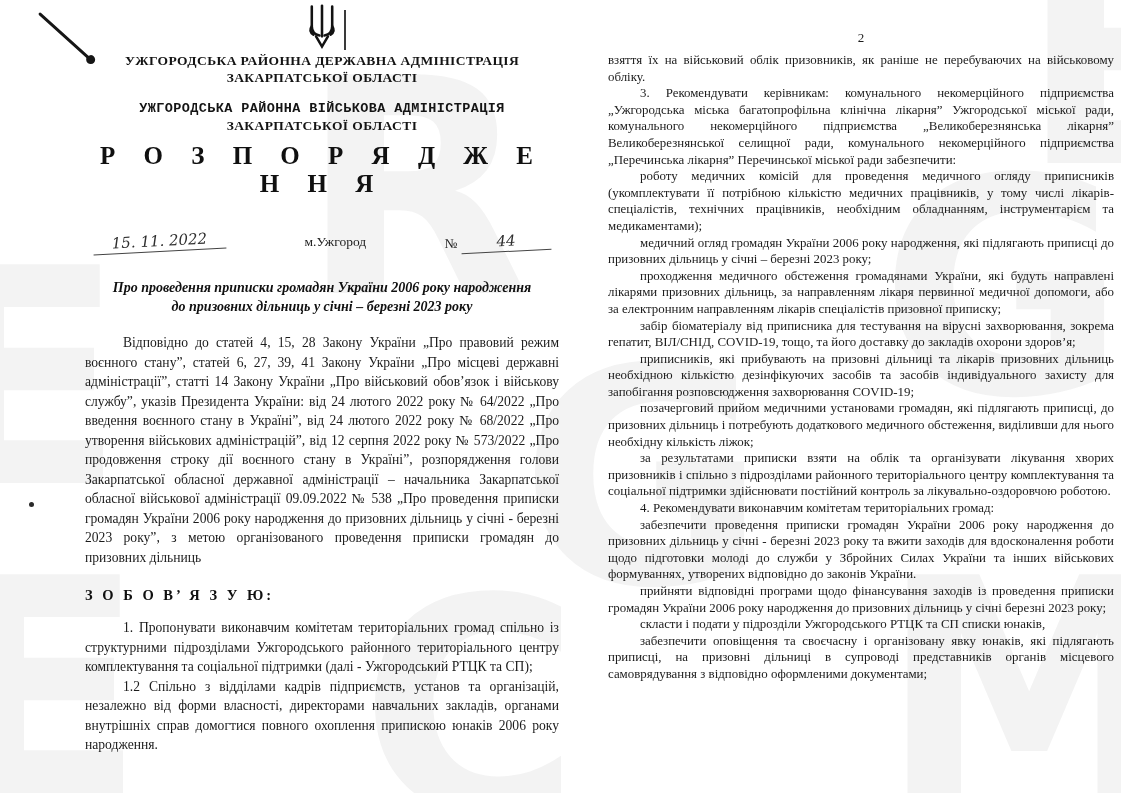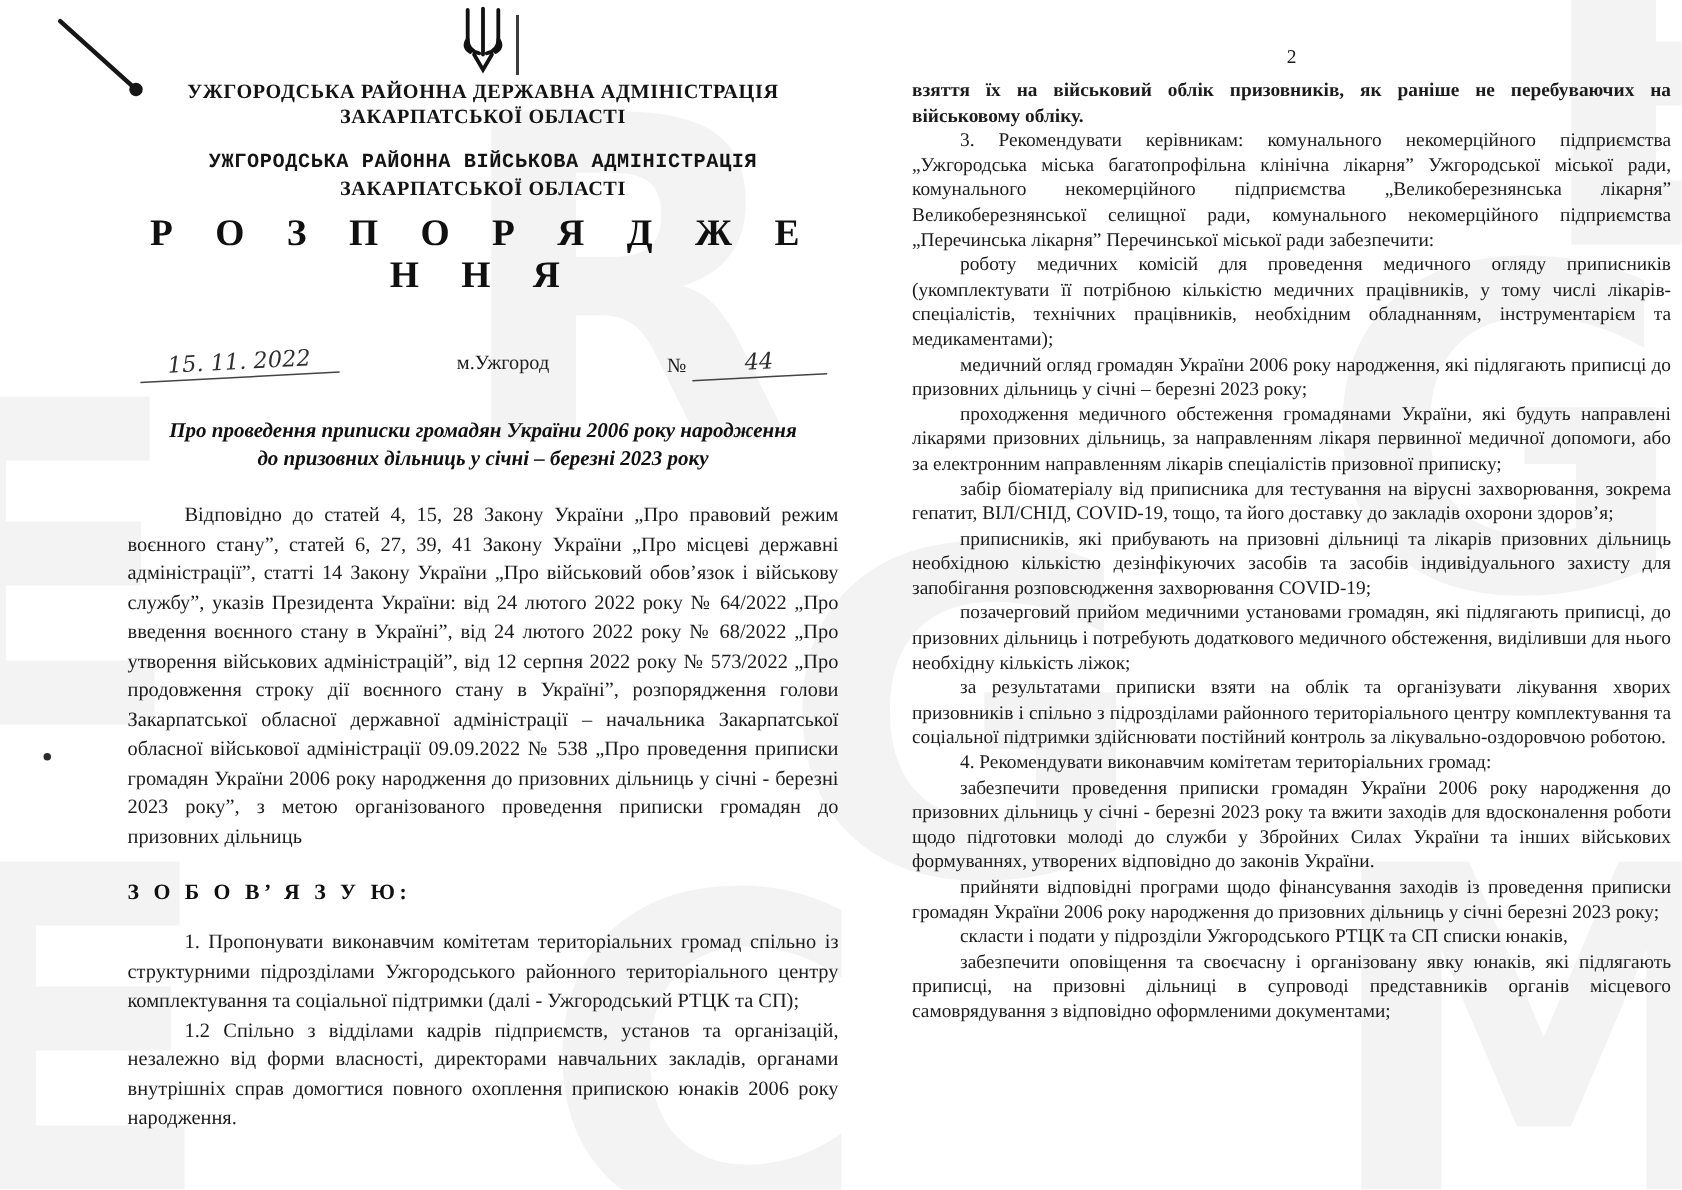--- a/index.html
+++ b/index.html
@@ -75,21 +75,21 @@
   .obligate{
     font-weight:bold;font-size:14.5px;letter-spacing:3px;margin-top:20px;
     color:#101010;
   }
   .items{margin-top:14px;}
   .page-num{text-align:center;font-size:13px;margin-bottom:6px;}
   .page-right p{
     margin:0;font-size:12.9px;line-height:16.6px;text-align:justify;
     text-indent:32px;color:#1b1b1b;
   }
-  .no-indent{text-indent:0 !important;font-weight:bold;}
+  .no-indent{text-indent:0 !important;}
   
   .emblem-wrap svg{display:inline-block;}
 </style>
 </head>
 <body>
 
 <div class="canvas">
 
   <div class="watermark-layer">
     <span class="wm w0">E</span>

